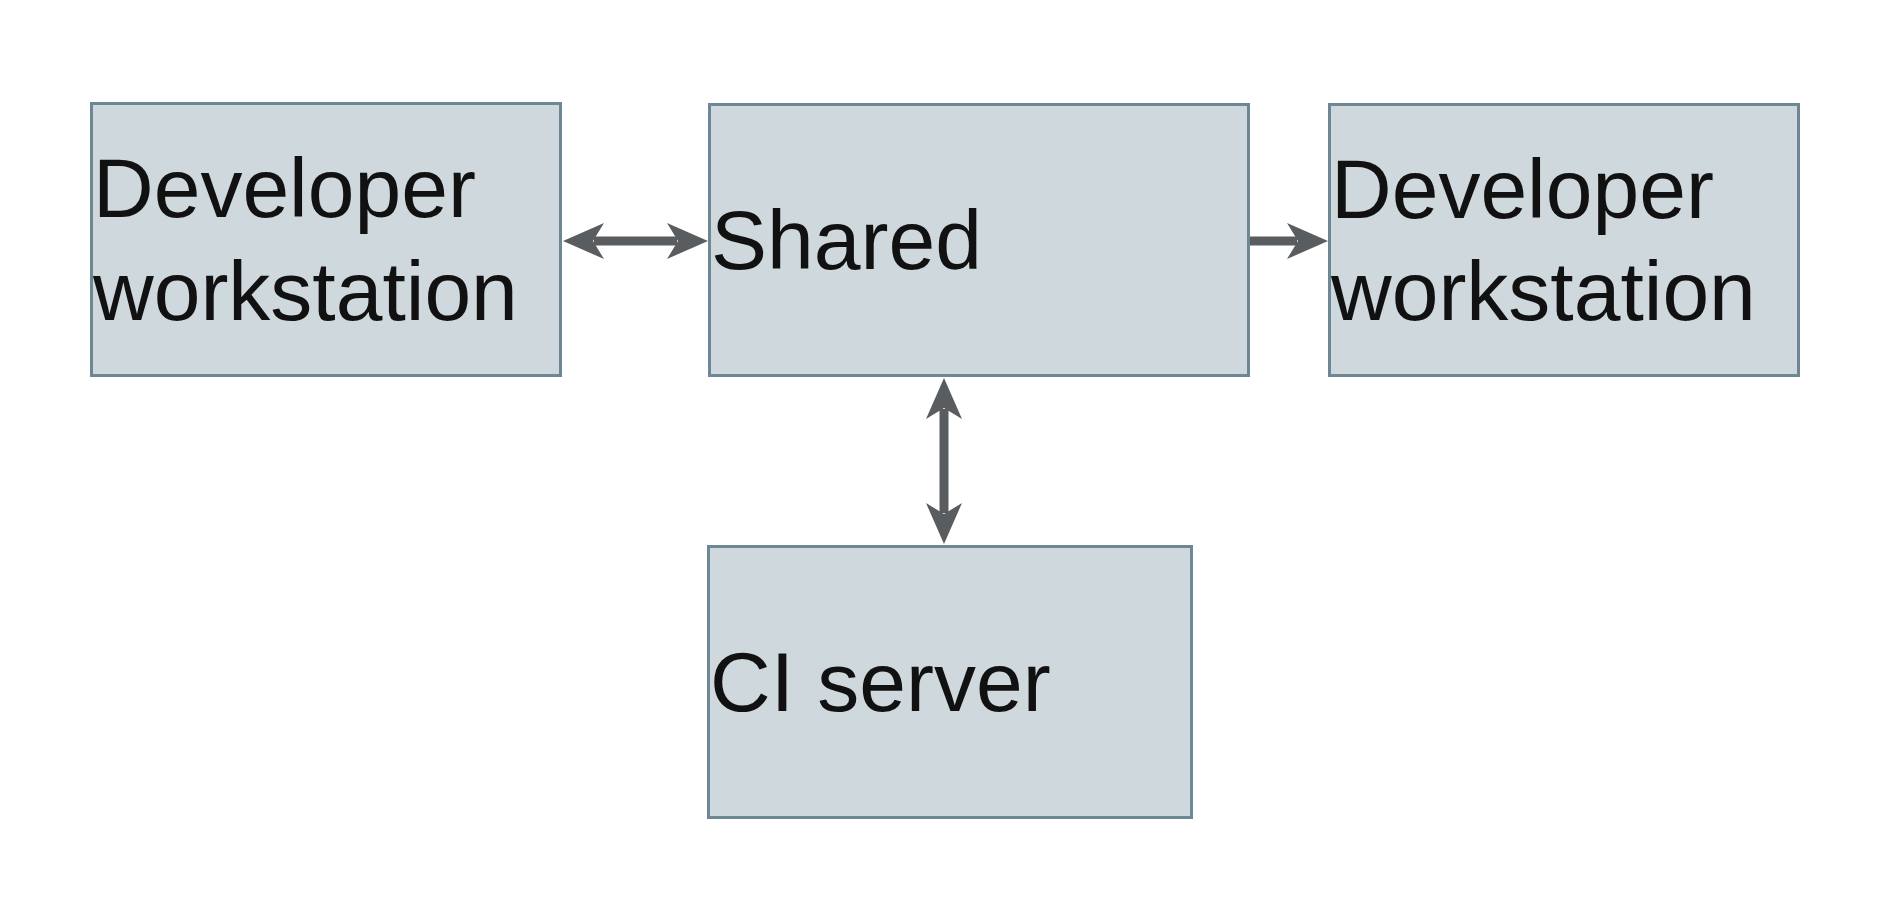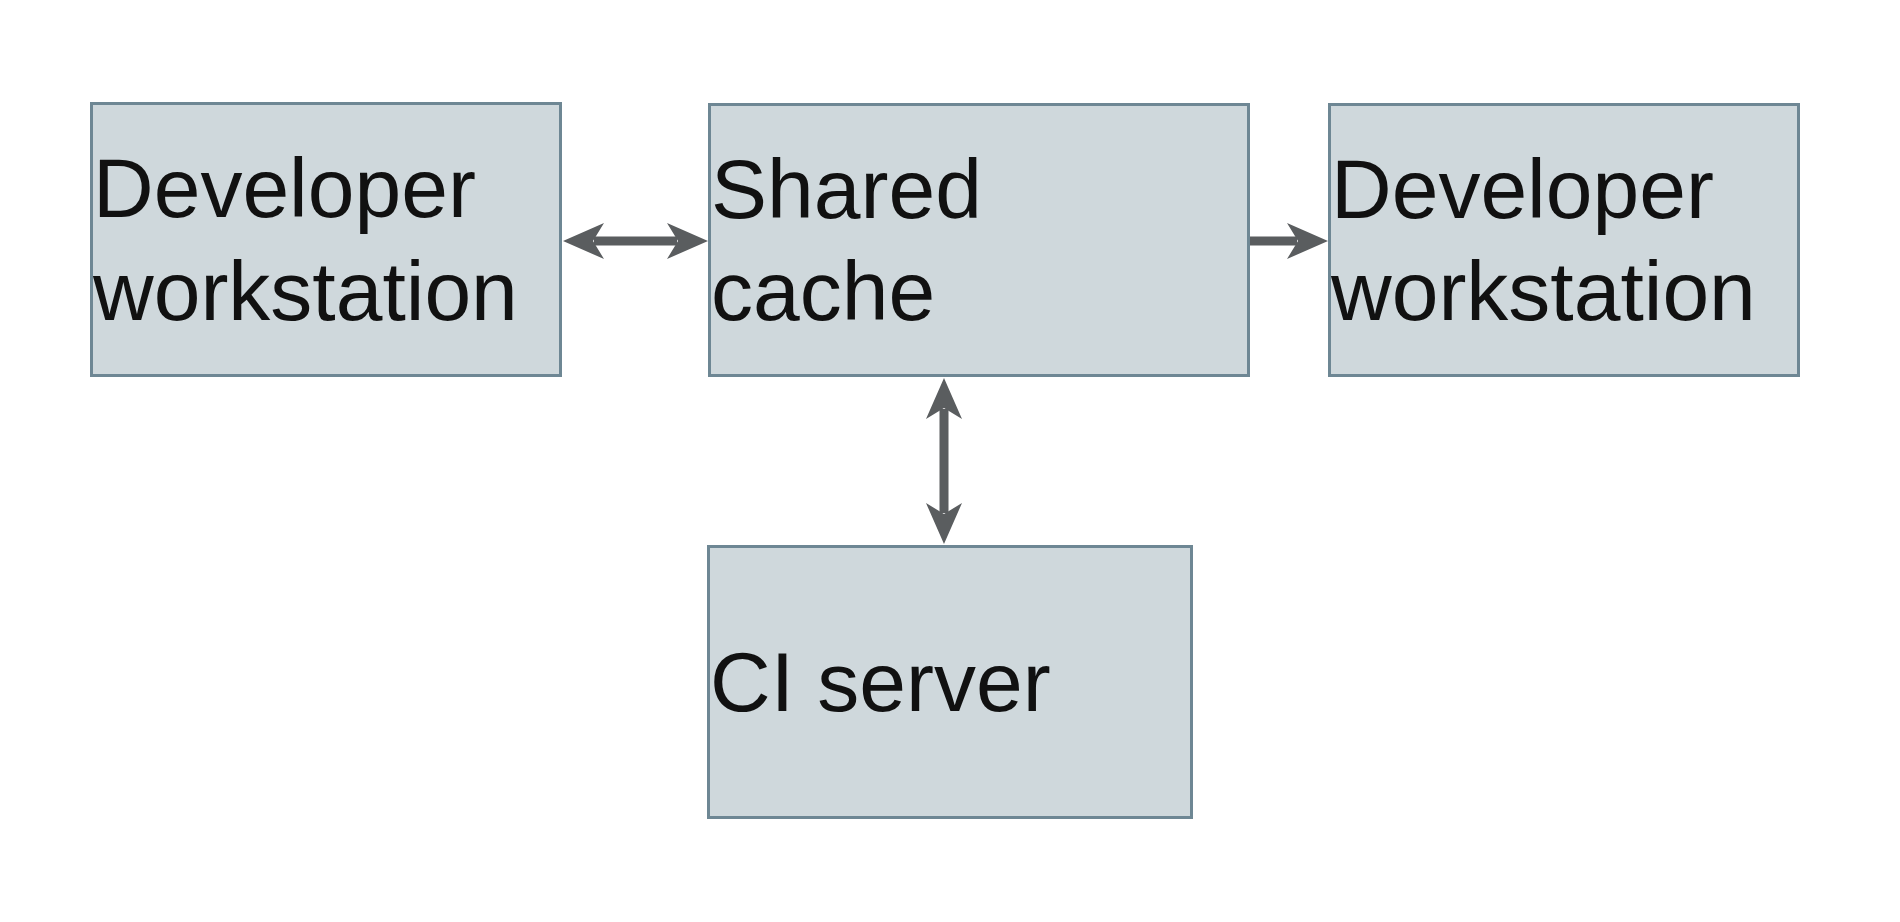--- a/index.html
+++ b/index.html
@@ -71,21 +71,20 @@
     </g>
   </svg>
 
   <div class="node" style="left:90px;top:102px;width:472px;height:275px;">
     <span class="line">Developer</span>
     <span class="line">workstation</span>
   </div>
 
   <div class="node" style="left:708px;top:103px;width:542px;height:274px;">
     <span class="line">Shared</span>
-    <span class="line">cache</span>
   </div>
 
   <div class="node" style="left:1328px;top:103px;width:472px;height:274px;">
     <span class="line">Developer</span>
     <span class="line">workstation</span>
   </div>
 
   <div class="node" style="left:707px;top:545px;width:486px;height:274px;">
     <span class="line">CI server</span>
   </div>

